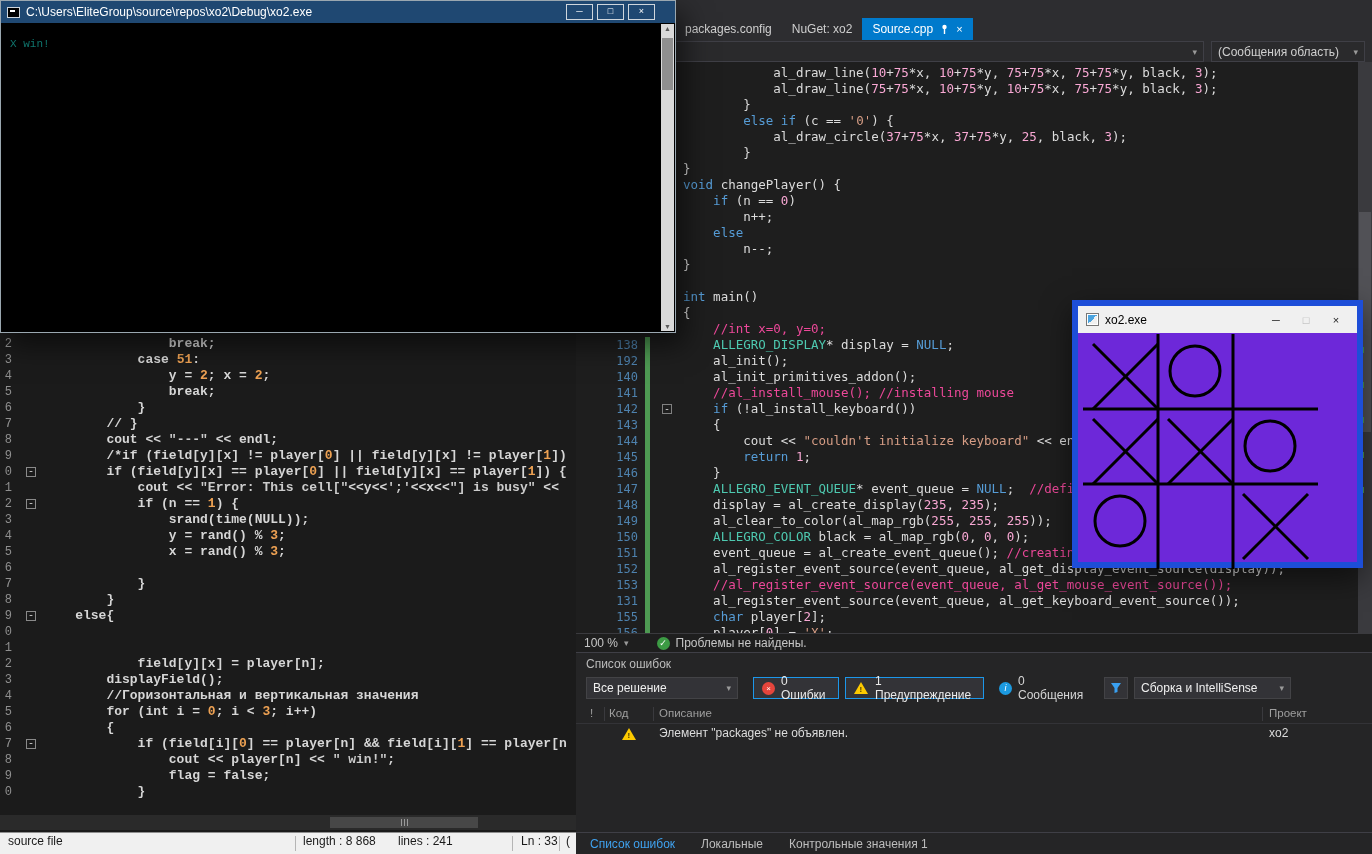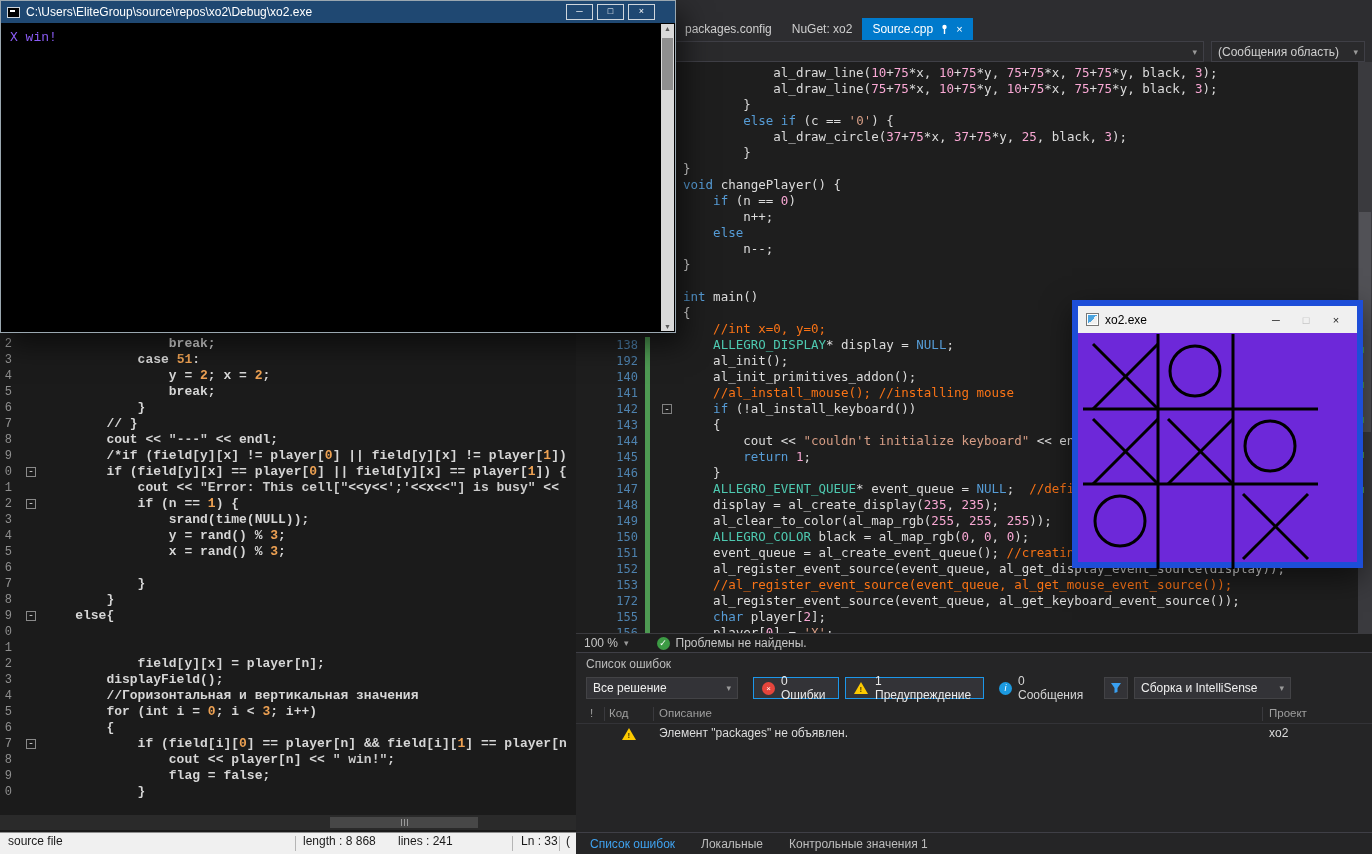--- a/index.html
+++ b/index.html
@@ -42,21 +42,21 @@
   #vs-codewrap{position:absolute;left:0;top:62px;width:782px;height:571px;background:#1e1e1e;overflow:hidden;
     font-family:"DejaVu Sans Mono",monospace;font-size:12.5px;line-height:16px;padding-top:3px}
   .v-row{display:flex;height:16px}
   .v-gut{width:64px;flex:none;text-align:right;color:#4e82ae;font-size:12px;padding-right:2px}
   .v-chg{width:5px;flex:none;margin-left:5px}
   .v-chg.g{background:#4e9a53}
   .v-fs{width:18px;flex:none;position:relative}
   .v-fold{position:absolute;left:12px;top:3px;width:10px;height:10px;border:1px solid #808080;
     color:#cfcfcf;font-size:10px;line-height:8px;text-align:center;background:#1e1e1e}
   .v-txt{white-space:pre;padding-left:15px}
-  .v_d{color:#dcdcdc}.v_k{color:#569cd6}.v_t{color:#4ec9b0}.v_c{color:#f97316}.v_s{color:#d69d85}.v_n{color:#f9a8d4}
+  .v_d{color:#dcdcdc}.v_k{color:#569cd6}.v_t{color:#4ec9b0}.v_c{color:#ec4899}.v_s{color:#d69d85}.v_n{color:#f9a8d4}
   #vs-frag{position:absolute;left:747px;top:440px;font-family:"DejaVu Sans Mono",monospace;font-size:12.5px;white-space:pre}
   #vs-vscroll{position:absolute;right:0;top:62px;width:14px;height:571px;background:#3a3a3e}
   #vs-vscroll .vthumb{position:absolute;left:1px;top:150px;width:12px;height:220px;background:#515156}
   #vs-vscroll .m{position:absolute;left:2px;width:4px;height:6px;background:#4e9a53}
   #vs-zoom{position:absolute;left:0;top:633px;width:796px;height:19px;background:#1e1e1e;border-top:1px solid #3a3a3e;
     display:flex;align-items:center;color:#c6c6c6;font-size:12px;padding-left:8px}
   #vs-zoom .caret{margin-left:6px}
   .check-ic{width:13px;height:13px;border-radius:50%;background:#3c9b44;color:#fff;font-size:9px;line-height:13px;
     text-align:center;margin-left:28px;flex:none}
   #vs-zoom .health{margin-left:6px;color:#c6c6c6}
@@ -94,22 +94,22 @@
 
   
   #console{left:0;top:0;width:676px;height:333px;background:#000;border:1px solid #9aa7b0;
     box-shadow:8px 12px 26px rgba(0,0,0,.55);z-index:30}
   #console-tb{height:22px;background:#1f4872;display:flex;align-items:center;gap:6px;padding-left:6px}
   .c-icon{width:13px;height:11px;border:1px solid #cfd6dd;background:#000;position:relative;flex:none}
   .c-icon::after{content:"";position:absolute;left:2px;top:2px;width:5px;height:2px;background:#fff}
   #console-title{color:#fff;font-size:12px;flex:1;white-space:nowrap;overflow:hidden}
   .c-btns{display:flex;gap:4px;margin-right:20px}
   .c-btn{width:27px;height:16px;border:1px solid #cfd6dd;color:#fff;font-size:9px;line-height:13px;text-align:center}
-  #console-out{position:absolute;left:0;top:22px;right:14px;bottom:0;padding:7px 9px;color:#8b5cf6;
-    font-family:"Liberation Mono",monospace;font-size:13px;white-space:pre}
+  #console-out{position:absolute;left:0;top:22px;right:14px;bottom:0;padding:15px 9px;color:#0f766e;
+    font-family:"Liberation Mono",monospace;font-size:11px;white-space:pre}
   #console-sb{position:absolute;right:1px;top:23px;bottom:1px;width:13px;background:#d9d9d9}
   .c-arr{position:absolute;left:0;width:13px;text-align:center;color:#5a5a5a;font-size:7px}
   .c-arr.up{top:1px}.c-arr.dn{bottom:1px}
   .c-thumb{position:absolute;left:1px;top:14px;width:11px;height:52px;background:#8f8f8f}
 
   
   #game{left:1072px;top:300px;width:291px;height:268px;background:#6d28d9;border:6px solid #1d4ed8;
     box-shadow:0 10px 28px rgba(0,0,0,.5);z-index:20}
   #game-tb{height:27px;background:#f0f0f0;display:flex;align-items:center;gap:6px;padding-left:8px}
   .g-icon{width:13px;height:13px;border:1px solid #777;position:relative;background:#fff;flex:none}
@@ -527,21 +527,21 @@
             <span class="v-fs"></span>
             <span class="v-txt"><span class="v_d">    al_register_event_source(event_queue, al_get_display_event_source(display));</span></span>
           </div>
           <div class="v-row">
             <span class="v-gut">153</span>
             <span class="v-chg g"></span>
             <span class="v-fs"></span>
             <span class="v-txt"><span class="v_d">    </span><span class="v_c">//al_register_event_source(event_queue, al_get_mouse_event_source());</span></span>
           </div>
           <div class="v-row">
-            <span class="v-gut">172</span>
+            <span class="v-gut">131</span>
             <span class="v-chg g"></span>
             <span class="v-fs"></span>
             <span class="v-txt"><span class="v_d">    al_register_event_source(event_queue, al_get_keyboard_event_source());</span></span>
           </div>
           <div class="v-row">
             <span class="v-gut">155</span>
             <span class="v-chg g"></span>
             <span class="v-fs"></span>
             <span class="v-txt"><span class="v_d">    </span><span class="v_k">char</span><span class="v_d"> player[</span><span class="v_n">2</span><span class="v_d">];</span></span>
           </div>

